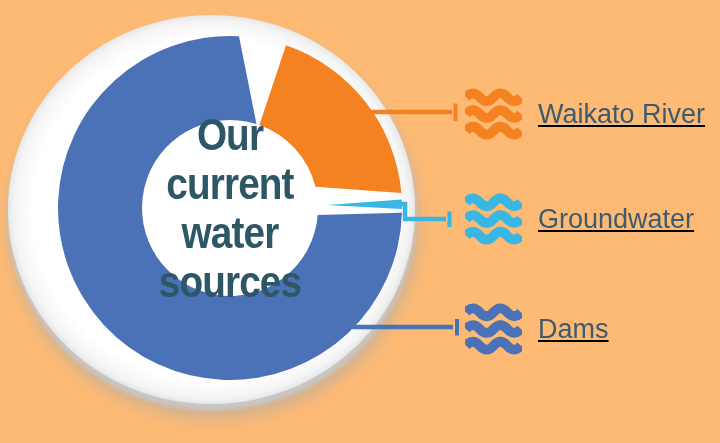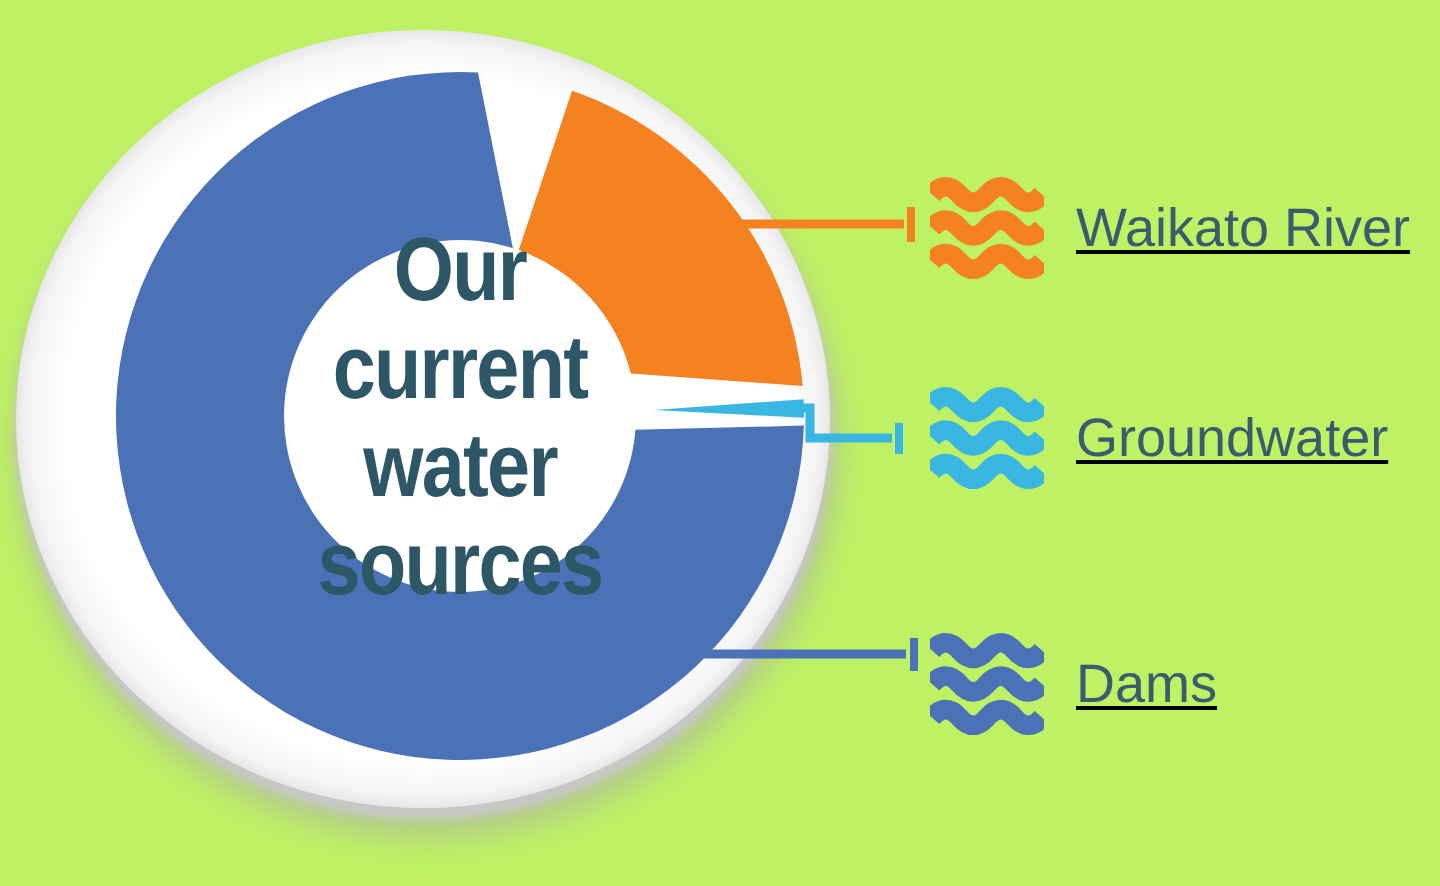--- a/index.html
+++ b/index.html
@@ -1,21 +1,21 @@
 <!DOCTYPE html>
 <html><head>
 <meta charset="utf-8">
 <style>
   html, body { margin: 0; padding: 0; background: #ffffff; }
   .stage {
     position: relative;
     width: 720px;
     height: 443px;
     overflow: hidden;
-    background: #bef264;
+    background: #fdba74;
     font-family: "Liberation Sans", sans-serif;
   }
   #chart-svg { position: absolute; left: 0; top: 0; }
 
   
   .shadow-soft { filter: blur(7px); opacity: .5; }
   .lip { filter: blur(2px); }
 
   .conn line, .conn polyline { fill: none; stroke-width: 4.5px; }
   .conn .tick { stroke-width: 4px; }
@@ -39,21 +39,21 @@
     position: absolute;
     left: 465px;
     display: flex;
     align-items: center;
     gap: 16px;
     white-space: nowrap;
     text-decoration: underline;
   }
   .row-0 { top: 88px; }
   .row-1 { top: 193px; }
-  .row-2 { top: 316px; }
+  .row-2 { top: 303px; }
   .wave-icon { display: inline-block; width: 57px; height: 52px; }
   .wave-icon svg { display: block; }
   .wave-icon path { fill: none; stroke: currentColor; stroke-width: 10; }
   .legend-label { font-size: 27px; }
 </style>
 </head>
 <body>
 
 <div class="stage">
 

